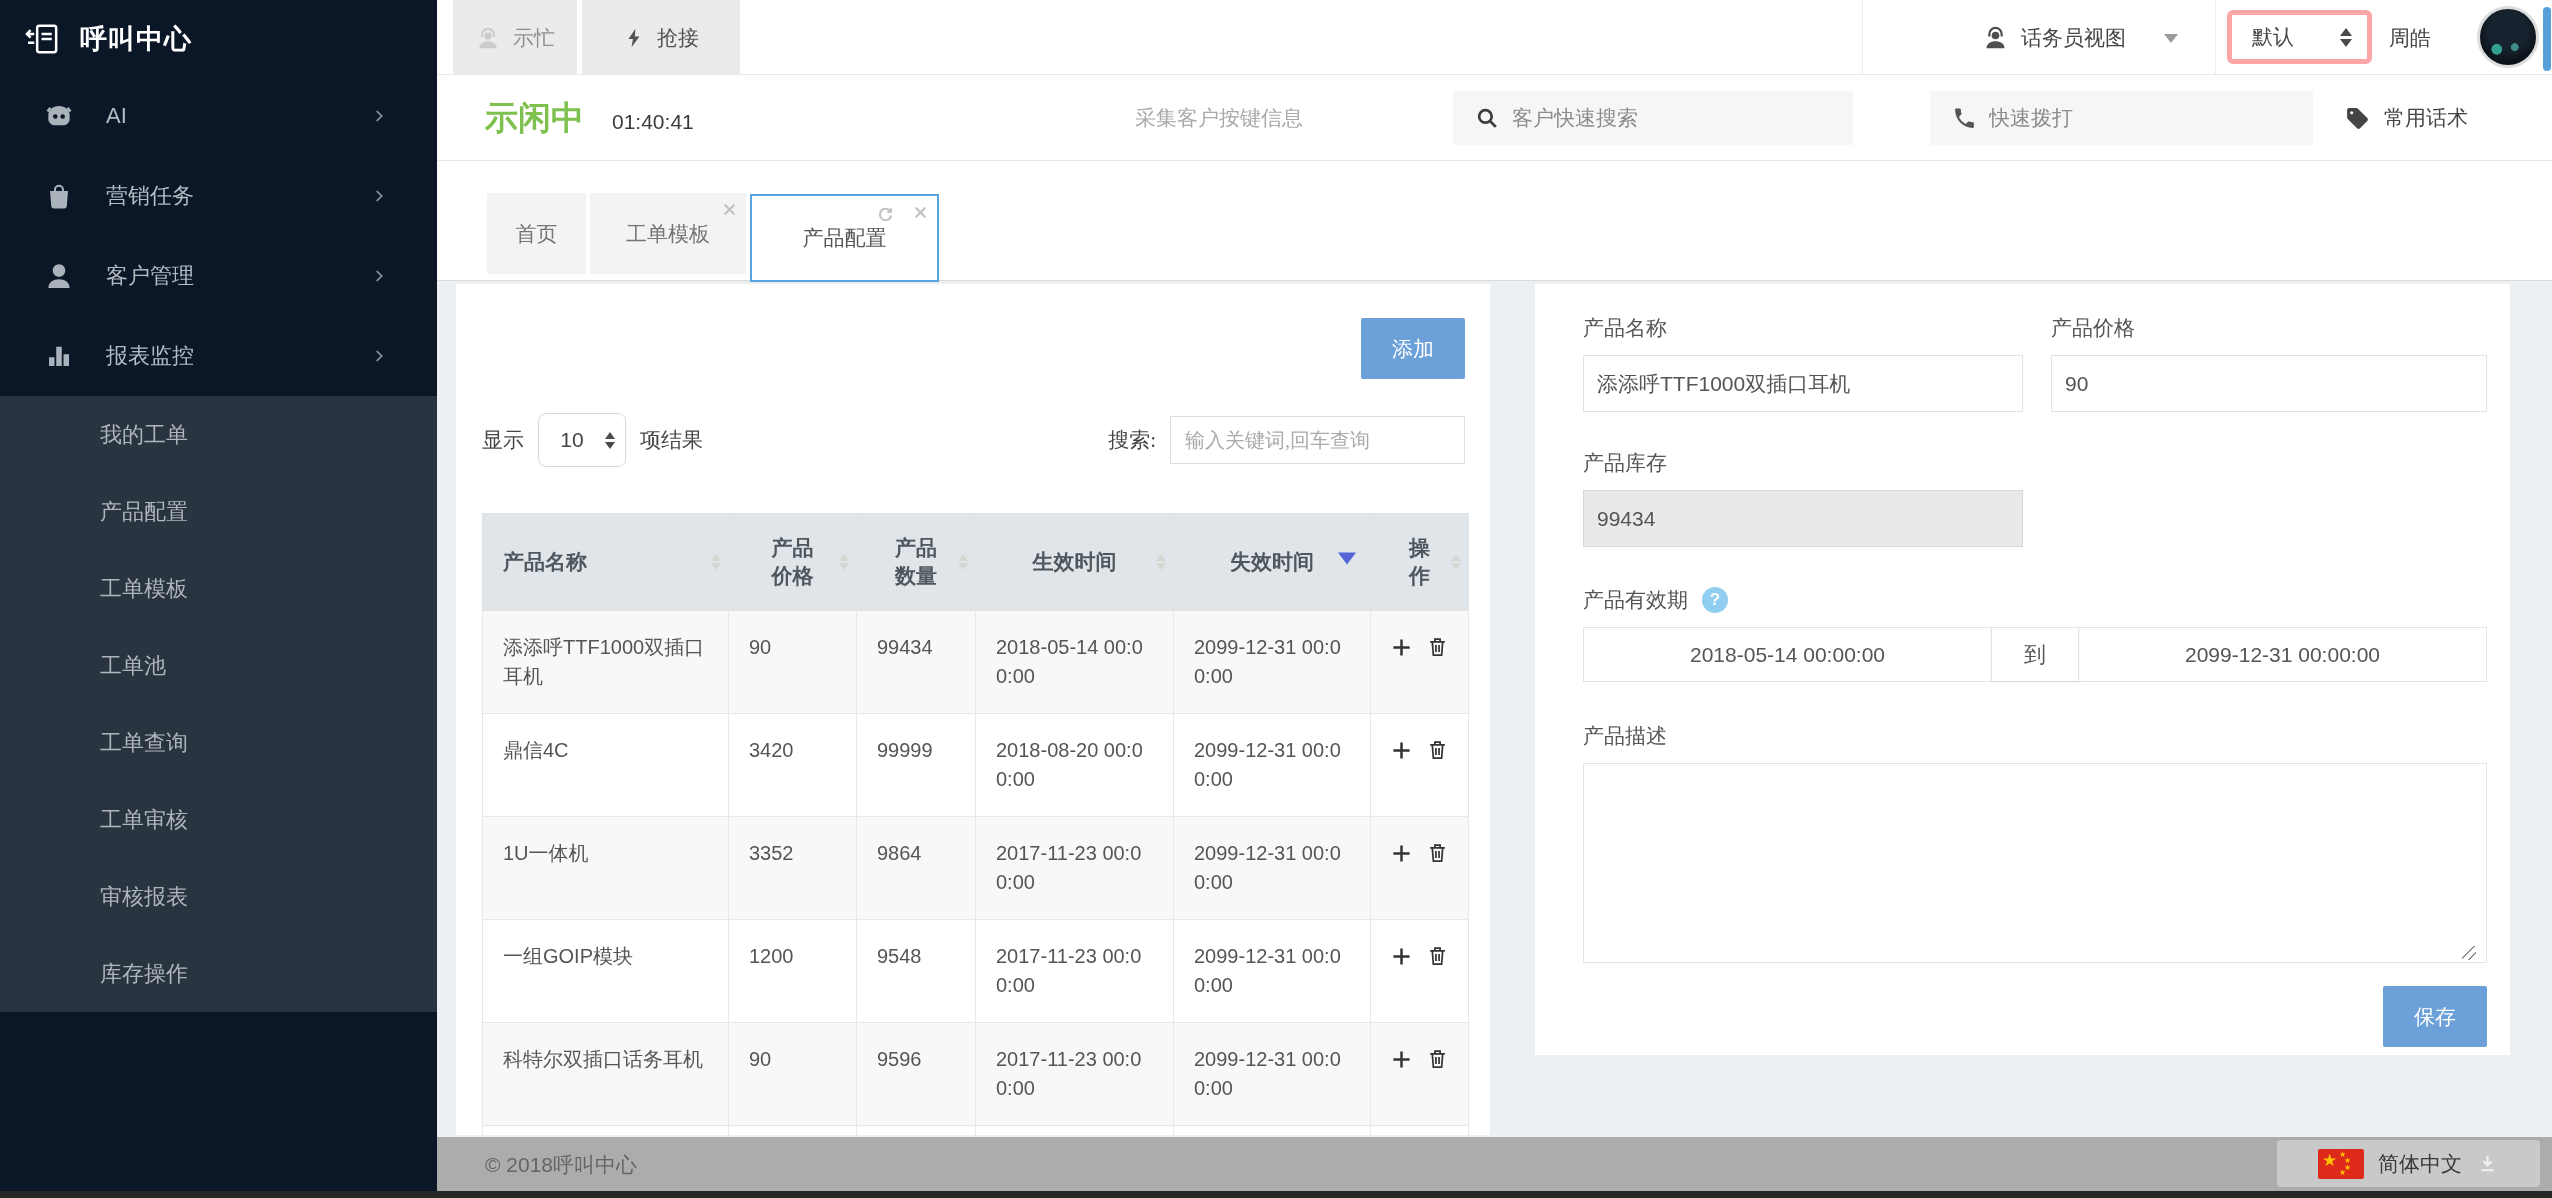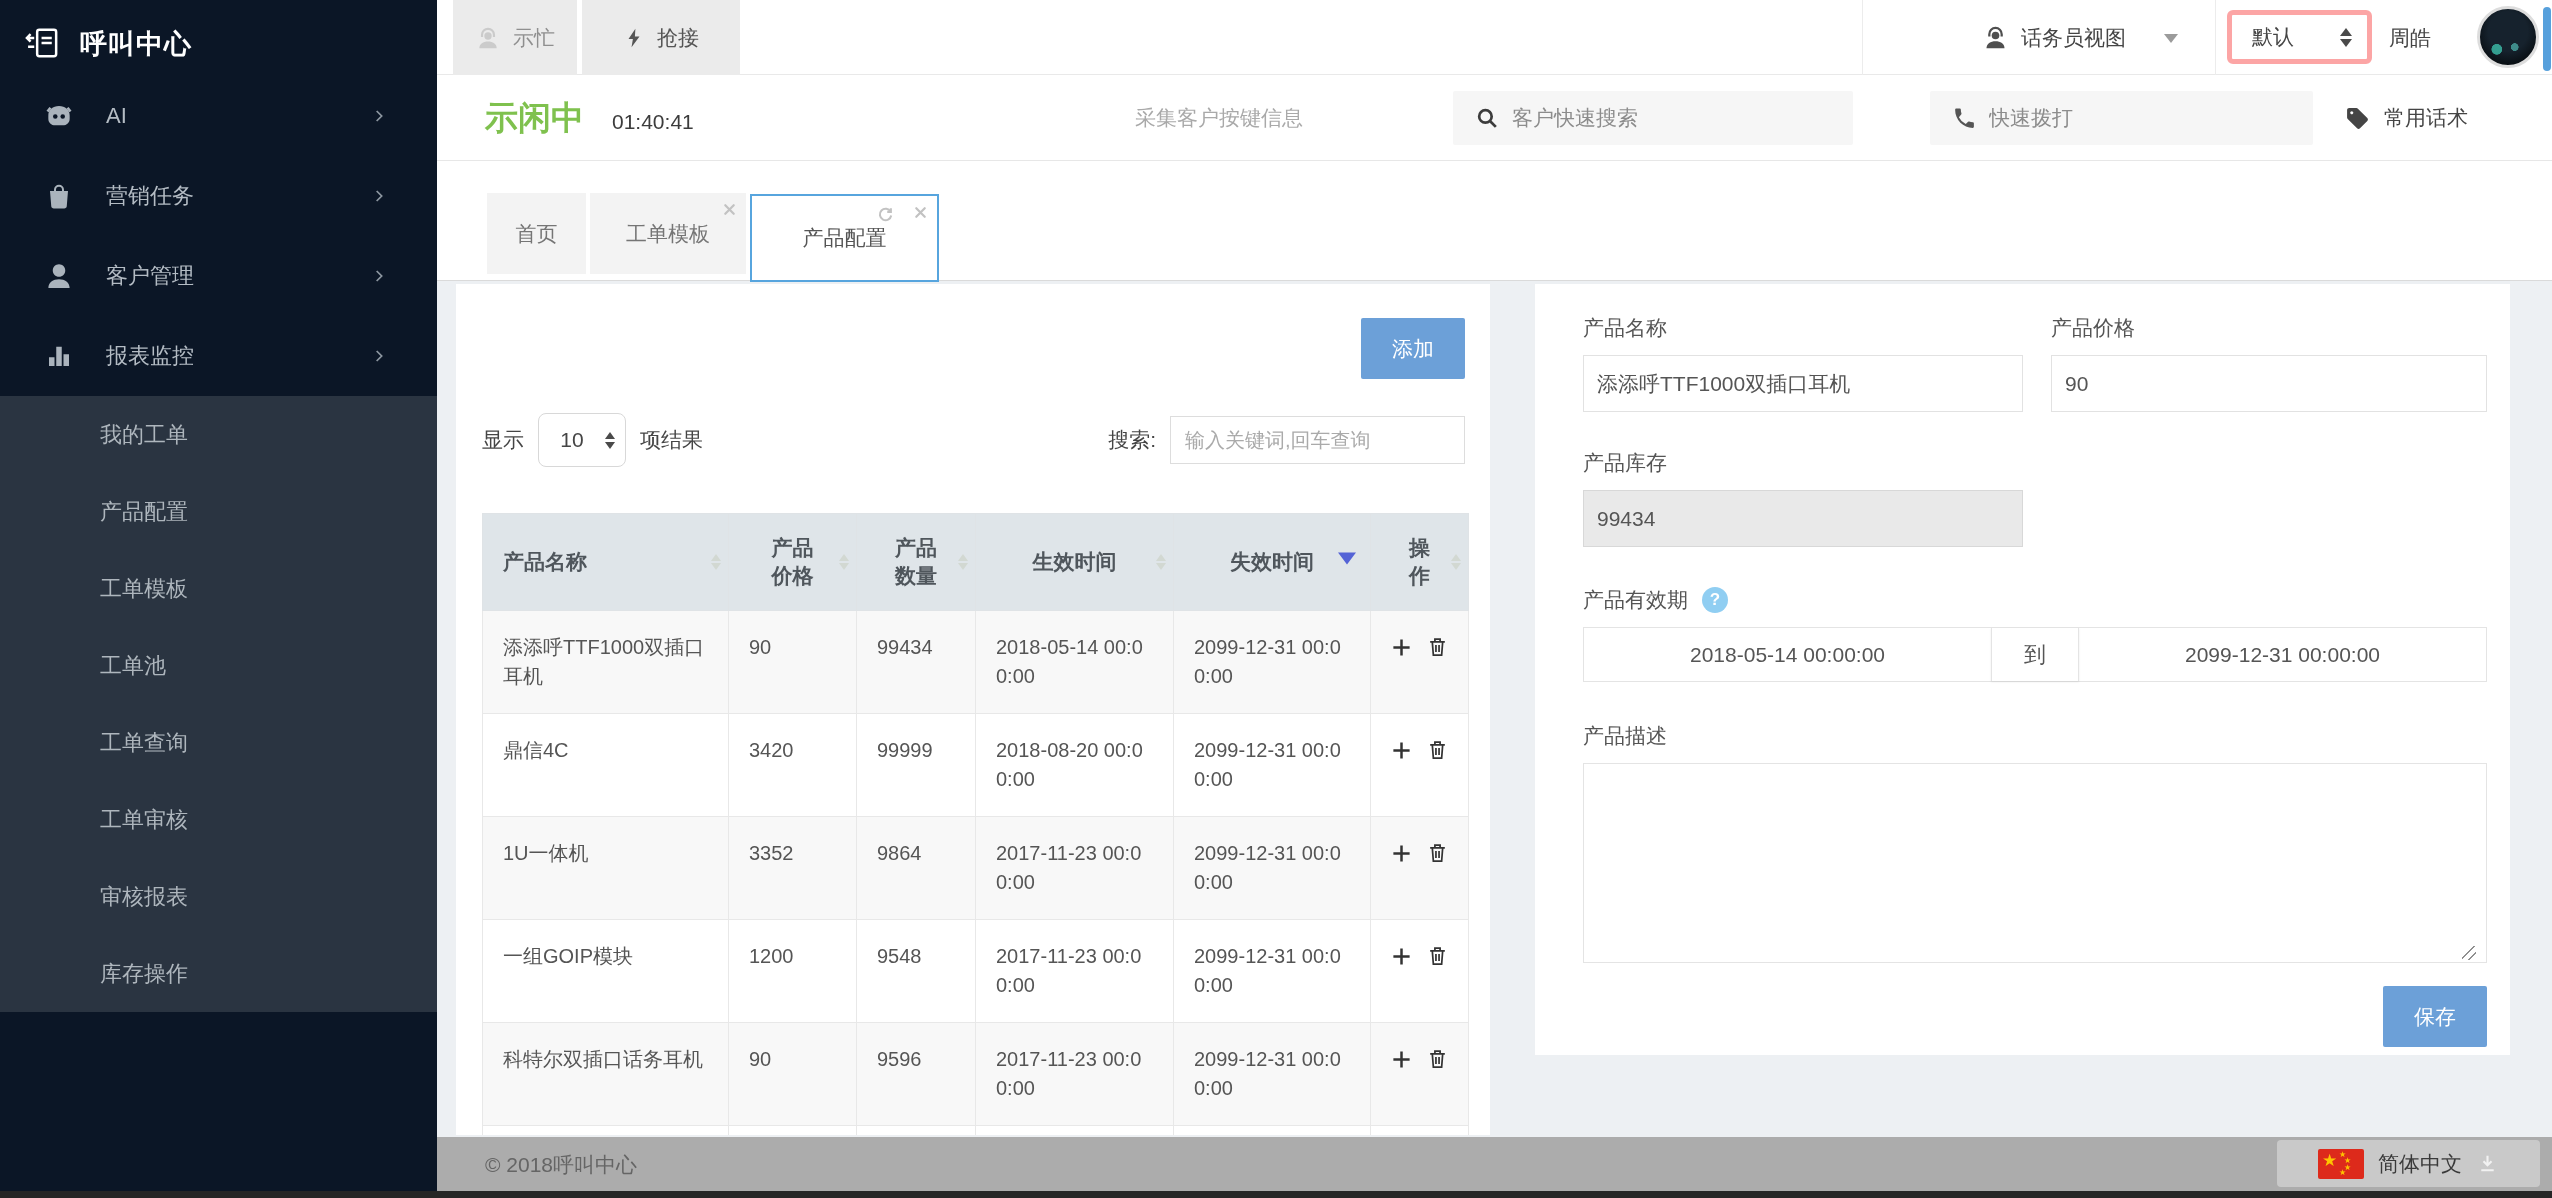--- a/index.html
+++ b/index.html
@@ -2,21 +2,21 @@
 <html><head>
 <meta charset="utf-8">
 <style>
   * { margin:0; padding:0; box-sizing:border-box; }
   html,body { width:2552px; height:1198px; overflow:hidden; }
   body { font-family:"Liberation Sans","DejaVu Sans",sans-serif; background:#edf0f3; position:relative; }
   .app { position:absolute; inset:0; }
 
   
   .sidebar { position:absolute; left:0; top:0; width:437px; height:1198px; background:#0b1626; }
-  .logo-row { display:flex; align-items:flex-end; padding:16px 0 0 24px; height:62px; }
+  .logo-row { display:flex; align-items:center; padding:16px 0 0 24px; height:62px; }
   .logo-row .ttl { color:#ffffff; font-size:27px; font-weight:bold; margin-left:18px; letter-spacing:1px; }
   .menu { margin-top:14px; }
   .mitem { position:relative; height:80px; display:flex; align-items:center; padding-left:42px; cursor:pointer; }
   .mitem .icw { width:34px; height:34px; display:flex; align-items:center; justify-content:center; }
   .mitem .lbl { margin-left:30px; font-size:22px; color:#b4bcc4; }
   .mitem .chev { position:absolute; right:50px; top:50%; transform:translateY(-50%); }
   .active-block { background:#2a3441; }
   .subitem { height:77px; line-height:77px; padding-left:100px; font-size:22px; color:#aeb6bd; cursor:pointer; }
 
   
@@ -77,21 +77,21 @@
   .content { position:absolute; left:0; top:281px; width:100%; height:917px; background:#edf0f3; }
   .panel { position:absolute; background:#fff; }
   .left-panel { left:19px; top:3px; width:1034px; height:851px; overflow:hidden; }
   .add-btn { position:absolute; top:34px; right:25px; width:104px; height:61px; background:#6ca0d8; color:#fff; font-size:21px; display:flex; align-items:center; justify-content:center; border-radius:2px; cursor:pointer; }
   .controls { position:absolute; top:129px; left:26px; right:25px; display:flex; justify-content:space-between; align-items:center; }
   .ctl-left { display:flex; align-items:center; font-size:21px; color:#454545; }
   .len-select { width:88px; height:54px; border:1px solid #d8d8d8; border-radius:8px; display:flex; align-items:center; margin:0 14px; cursor:pointer; background:#fff; }
   .len-select .v { flex:1; text-align:center; font-size:21px; color:#454545; }
   .len-select .spin { margin-right:10px; }
   .len-select .sp-u{border-width:5px;border-bottom-width:7px;} .len-select .sp-d{border-width:5px;border-top-width:7px;}
-  .ctl-right { display:flex; align-items:center; font-size:21px; color:#454545; }
+  .ctl-right { display:flex; align-items:center; font-size:21px; color:#454545;font-family:Liberation Serif, serif; }
   .ctl-right input { width:295px; height:48px; border:1px solid #ddd; margin-left:14px; padding-left:14px; font-size:20px; color:#555; outline:none; font-family:inherit; }
   .ctl-right input::placeholder { color:#aaa; }
 
   table.grid { position:absolute; top:229px; left:26px; width:986px; border-collapse:collapse; table-layout:fixed; }
   .grid th { position:relative; background:#dfe5e9; border:1px solid #dfe3e6; height:97px; font-size:21px; font-weight:bold; color:#4f565c; text-align:center; vertical-align:middle; cursor:pointer; }
   .grid th.c-name { text-align:left; padding-left:20px; }
   .grid th .wrap2 { display:inline-block; width:2.2em; line-height:1.35; }
   .grid th .wrap1 { display:inline-block; width:1.15em; line-height:1.35; }
   .sorts { position:absolute; right:7px; top:50%; transform:translateY(-50%); display:flex; flex-direction:column; gap:2px; }
   .so-u { width:0;height:0;border:5px solid transparent;border-bottom:7px solid #d2d8d2; }

